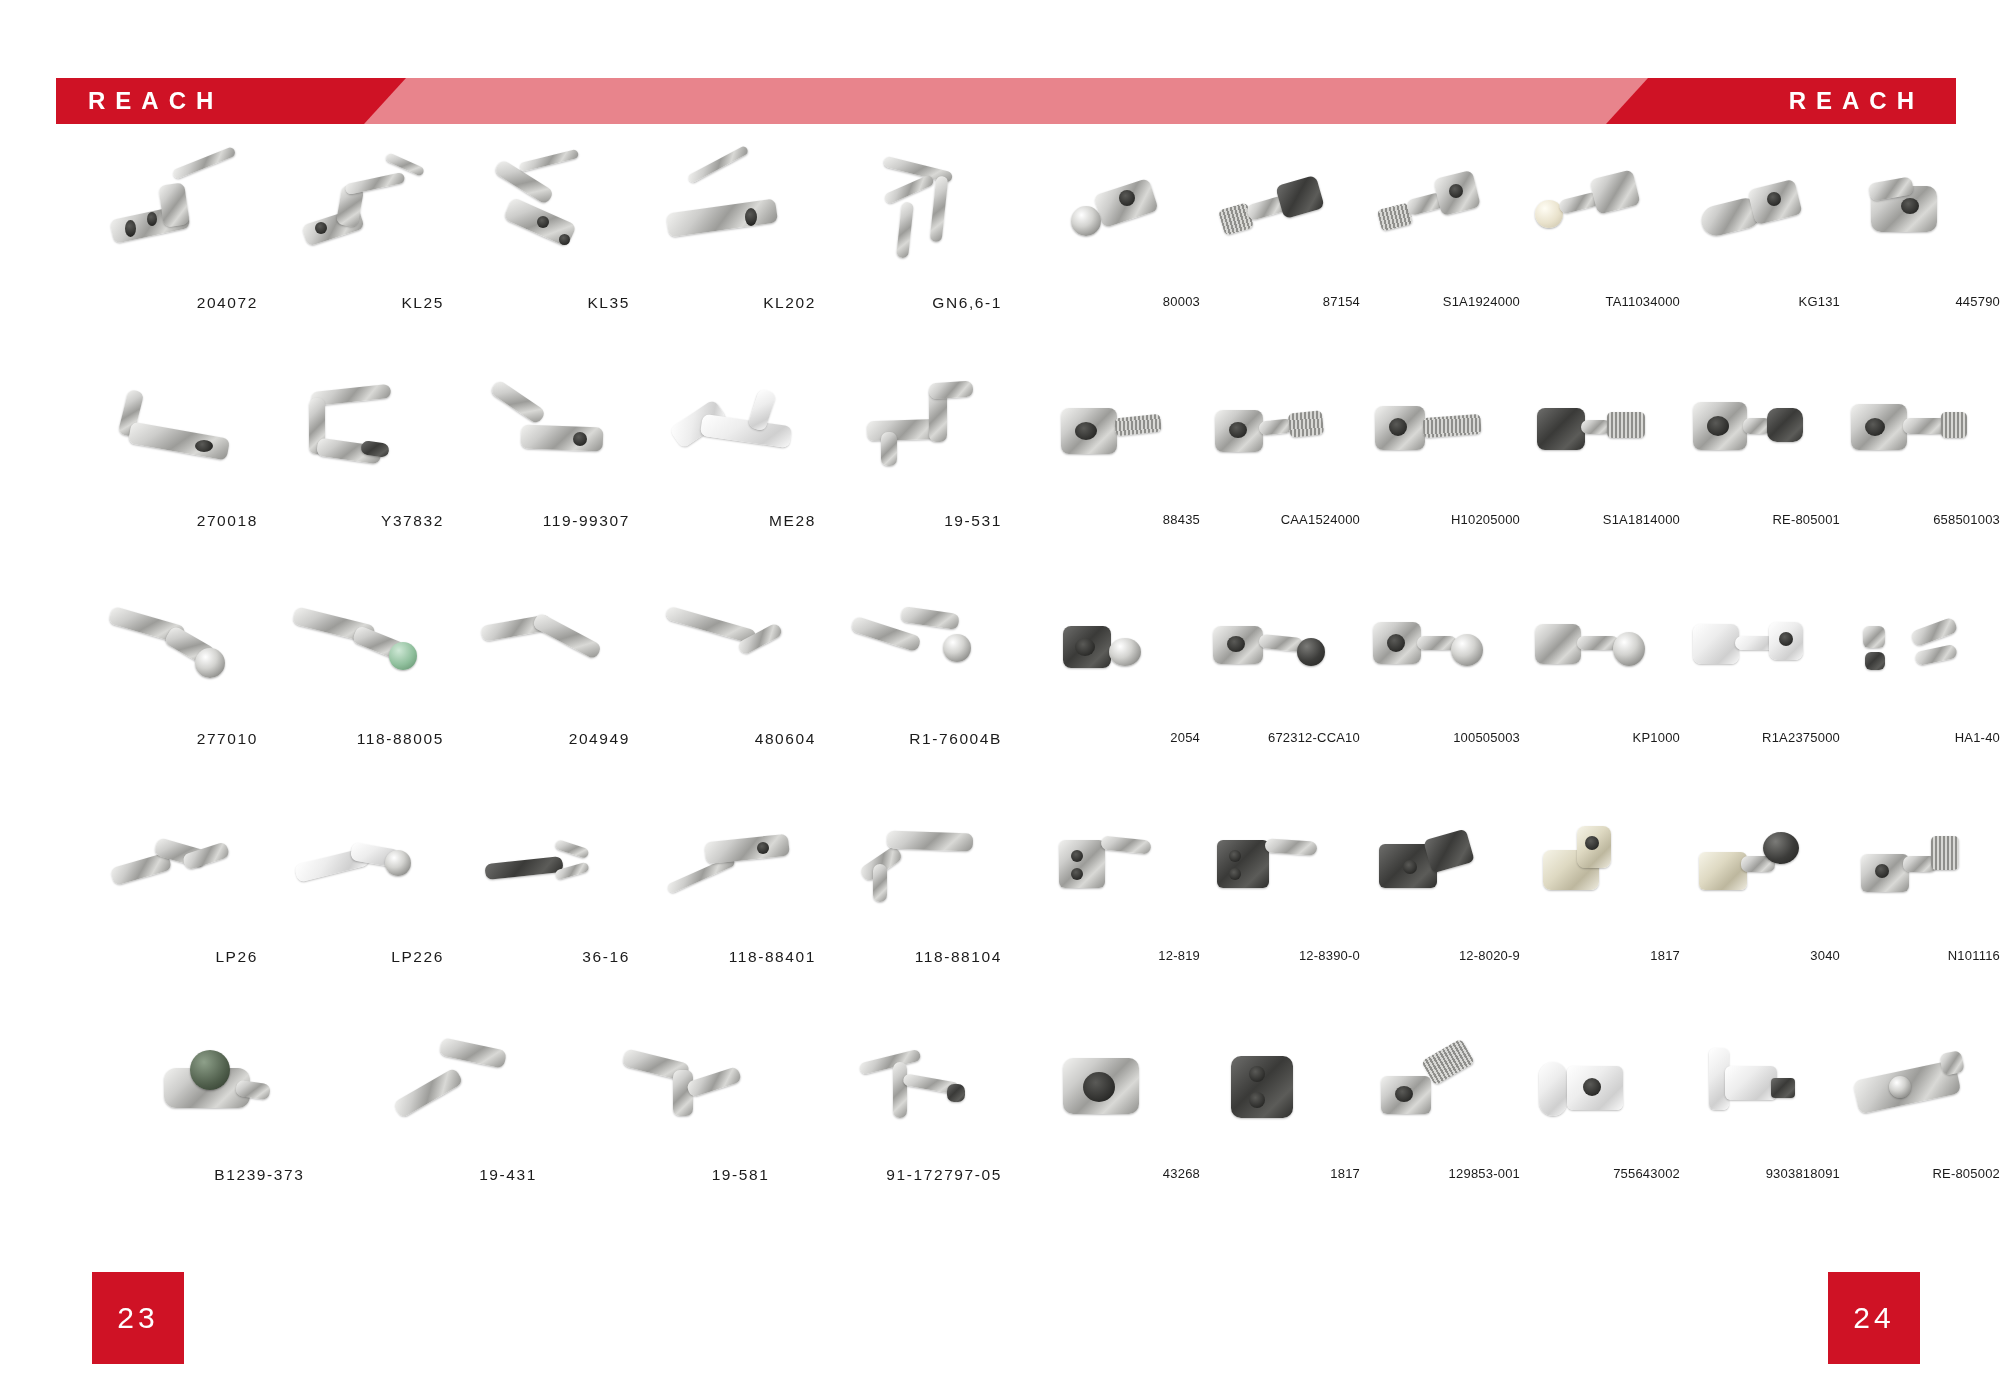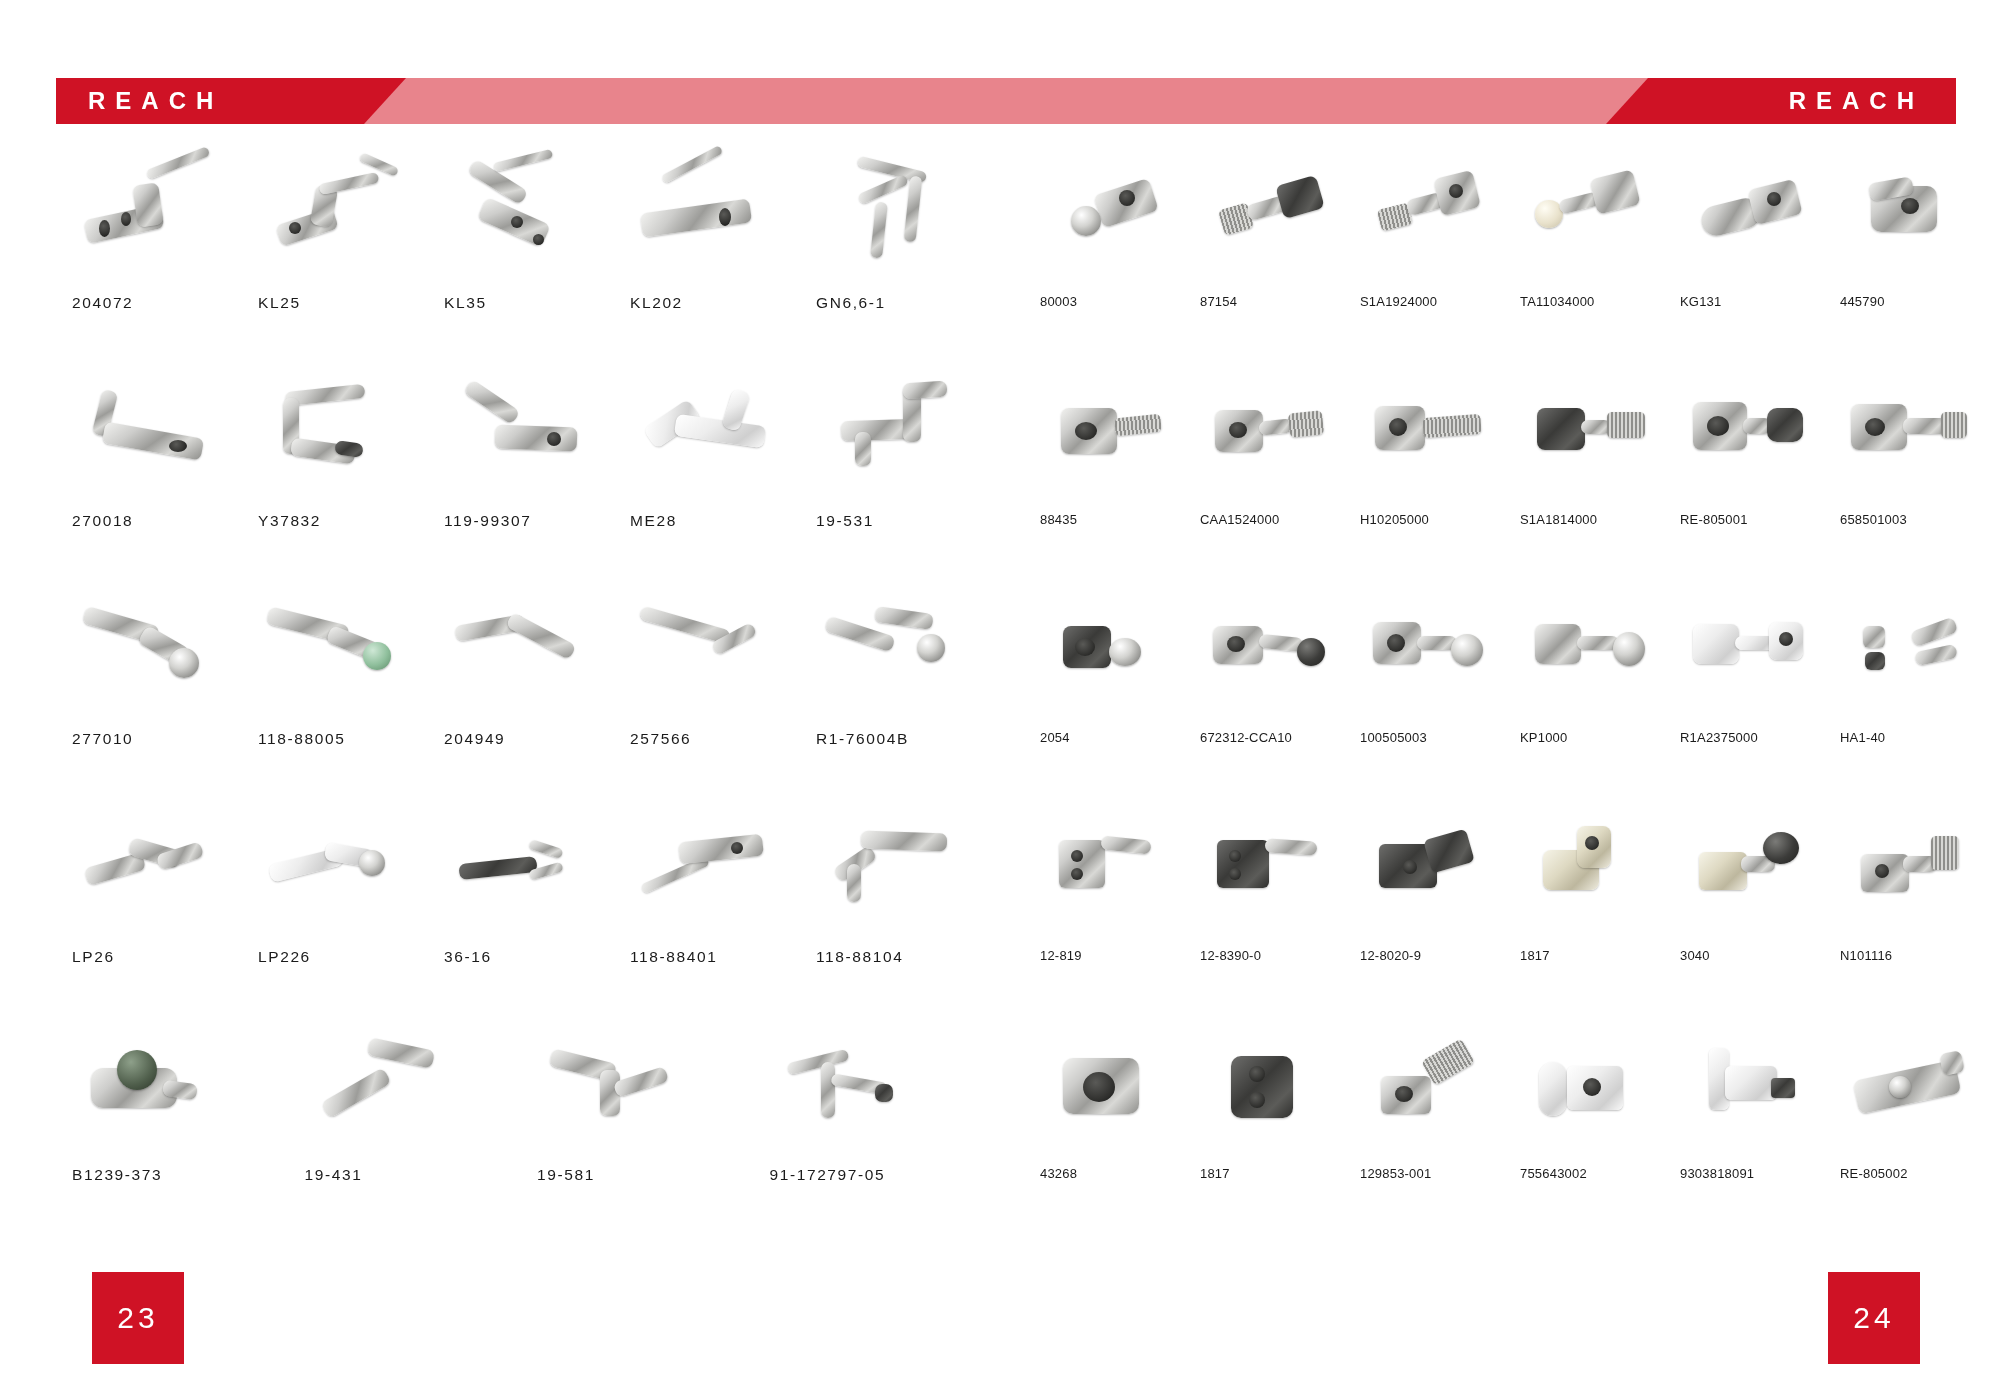--- a/index.html
+++ b/index.html
@@ -83,21 +83,21 @@
     gap: 0px;
   }
   .row {
     display: flex;
     height: 218px;
   }
   .cell {
     flex: 1 1 0;
     display: flex;
     flex-direction: column;
-    align-items: flex-start;
+    align-items: flex-end;
     justify-content: flex-start;
     position: relative;
   }
   .thumb {
     width: 160px;
     height: 140px;
     display: flex;
     align-items: center;
     justify-content: center;
     position: relative;
@@ -331,21 +331,21 @@
         </div>
         <div class="caption">204949</div>
       </div>
       <div class="cell">
         <div class="thumb">
           <div class="part">
             <div class="seg" style="left:4px; top:32px; width:92px; height:14px; transform:rotate(16deg);"></div>
             <div class="seg" style="left:76px; top:46px; width:46px; height:14px; transform:rotate(-28deg);"></div>
           </div>
         </div>
-        <div class="caption">257566</div>
+        <div class="caption">480604</div>
       </div>
       <div class="cell">
         <div class="thumb">
           <div class="part">
             <div class="seg" style="left:4px; top:40px; width:70px; height:16px; transform:rotate(18deg);"></div>
             <div class="seg" style="left:54px; top:24px; width:58px; height:16px; transform:rotate(8deg);"></div>
             <div class="disc" style="left:96px; top:48px; width:28px; height:28px;"></div>
           </div>
         </div>
         <div class="caption">R1-76004B</div>

